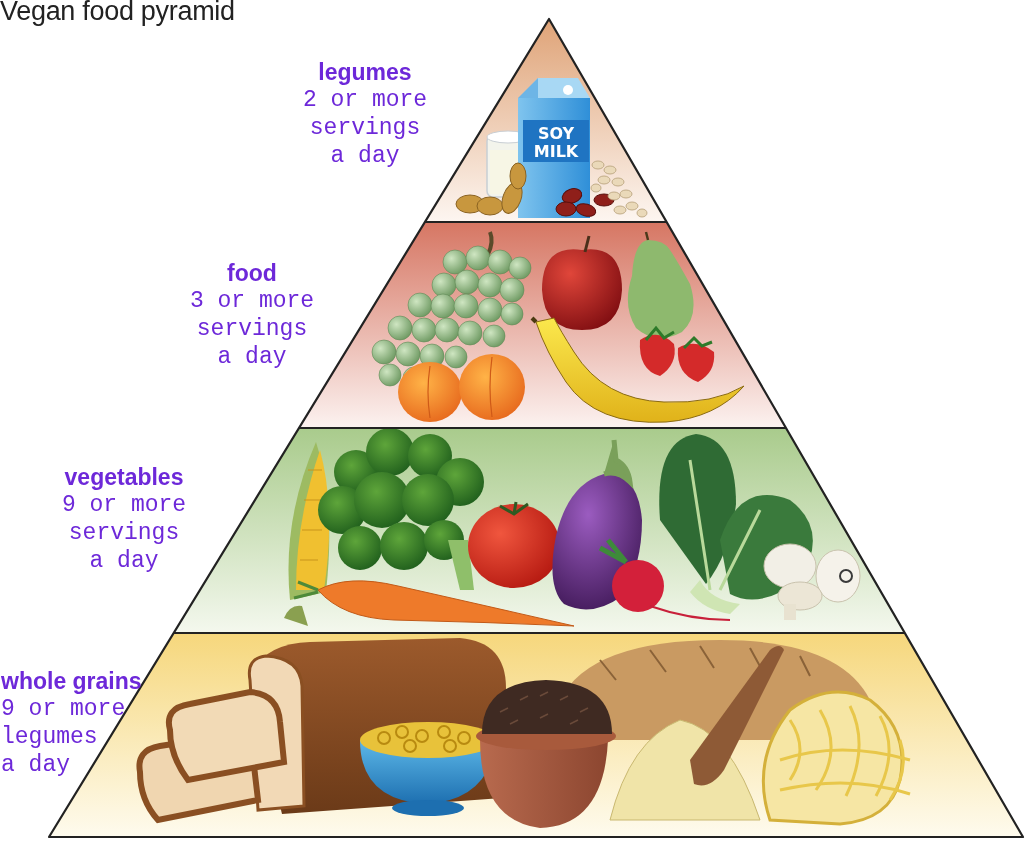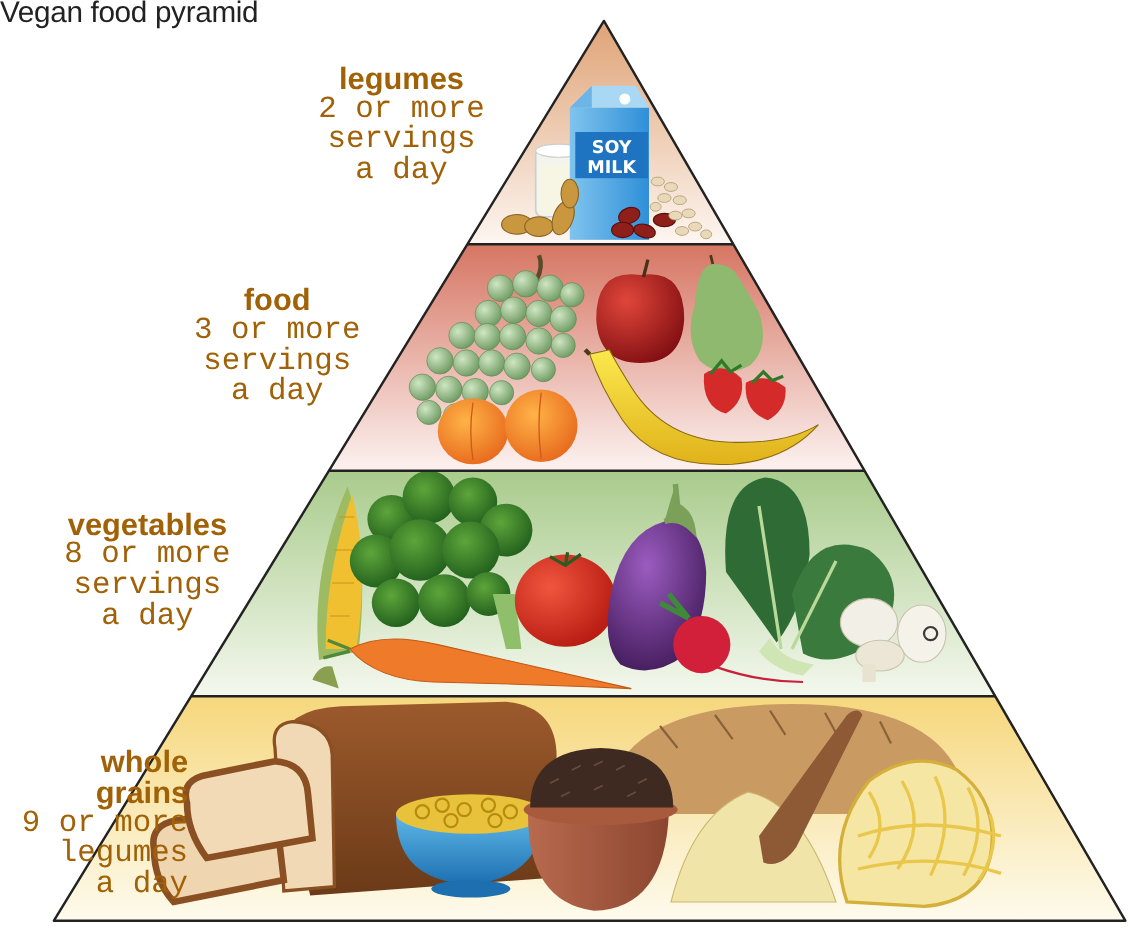--- a/index.html
+++ b/index.html
@@ -1,22 +1,22 @@
 <!DOCTYPE html>
 <html><head>
 <meta charset="utf-8">
 <style>
   html, body { margin: 0; padding: 0; background: #ffffff; }
   body { width: 1032px; height: 853px; position: relative; overflow: hidden; font-family: "Liberation Sans", sans-serif; color: #222; }
   .title { position: absolute; left: 0; top: -4px; font-size: 27px; font-weight: normal; color: #222; letter-spacing: -0.3px; margin: 0; }
   svg.pyr { position: absolute; left: 0; top: 0; }
-  .lbl { position: absolute; font-size: 28px; line-height: 28px; color: #a16207; text-align: center; }
+  .lbl { position: absolute; font-size: 23px; line-height: 28px; color: #6d28d9; text-align: center; }
   .lbl .name { font-weight: bold; display: block; }
   .lbl .line { display: block; font-family: Liberation Mono, monospace; }
-  .lbl.left { text-align: right; margin-top: 12px; }
+  .lbl.left { text-align: left; }
 </style>
 </head>
 <body>
 
 <h1 class="title">Vegan food pyramid</h1>
 
 <svg class="pyr" width="1032" height="853" viewBox="0 0 1032 853">
   <defs>
     <linearGradient id="gLeg" x1="0" y1="0" x2="0" y2="1">
       <stop offset="0" stop-color="#dfa377"></stop>
@@ -313,23 +313,23 @@
   <span class="line">2 or more servings</span>
   <span class="line">a day</span>
 </div>
 
 <div class="lbl" style="left:137px; top:259px; width:230px;">
   <span class="name">food</span>
   <span class="line">3 or more servings</span>
   <span class="line">a day</span>
 </div>
 
-<div class="lbl" style="left:19px; top:463px; width:230px;">
+<div class="lbl" style="left:9px; top:463px; width:230px;">
   <span class="name">vegetables</span>
-  <span class="line">8 or more servings</span>
+  <span class="line">9 or more servings</span>
   <span class="line">a day</span>
 </div>
 
 <div class="lbl left" style="left:1px; top:667px; width:170px;">
   <span class="name">whole grains</span>
   <span class="line">9 or more</span>
   <span class="line">legumes</span>
   <span class="line">a day</span>
 </div>
 

